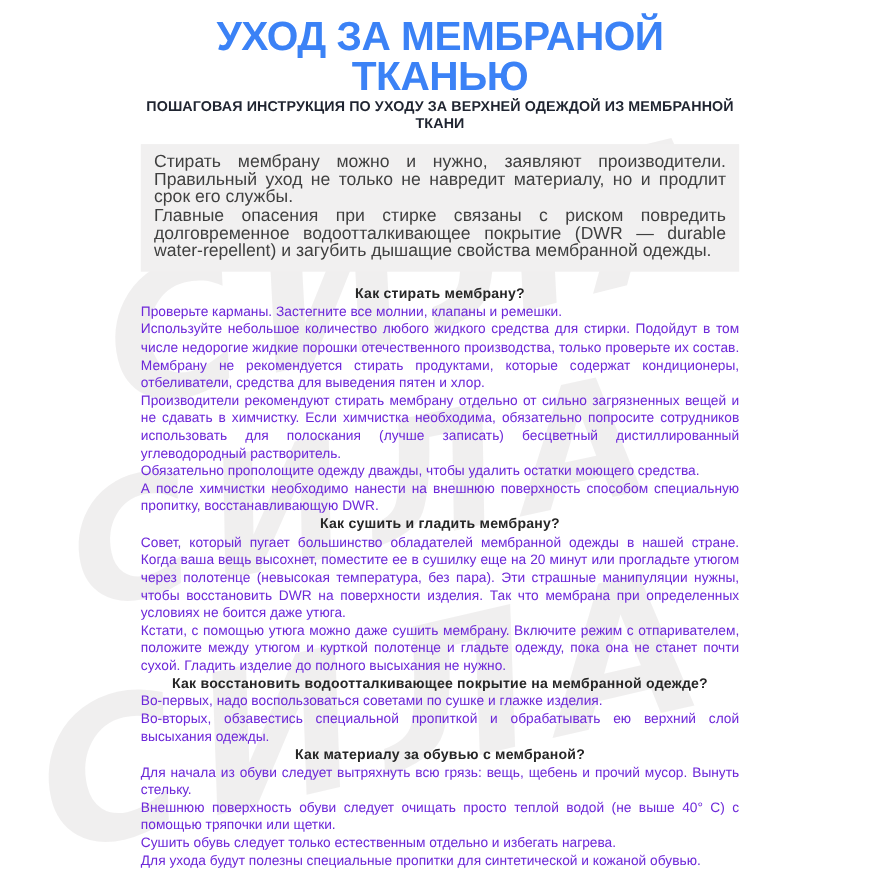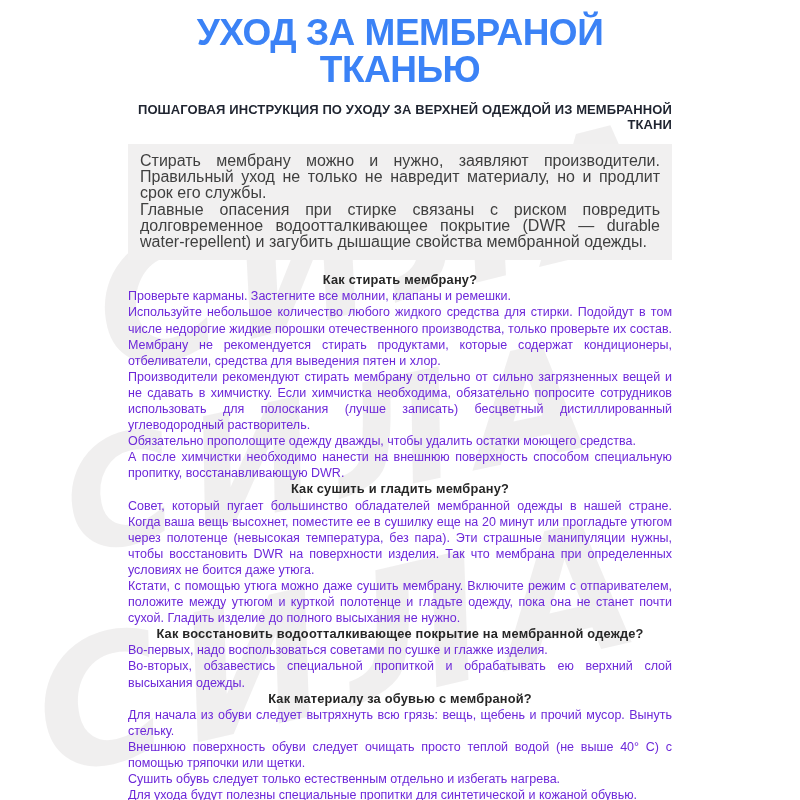--- a/index.html
+++ b/index.html
@@ -49,22 +49,22 @@
   }
   .title {
     text-align: center;
     font-size: 37px;
     line-height: 1.0;
     font-weight: bold;
     letter-spacing: -0.5px;
     color: #3b82f6;
   }
   .subtitle {
-    margin-top: 14px;
-    text-align: right;
+    margin-top: 1px;
+    text-align: center;
     font-size: 13px;
     font-weight: bold;
     letter-spacing: 0.1px;
     color: #1f2430;
   }
   .intro-box {
     margin-top: 12px;
     background: #f1f0f0;
     padding: 9px 12px 10px 12px;
     font-size: 16px;

